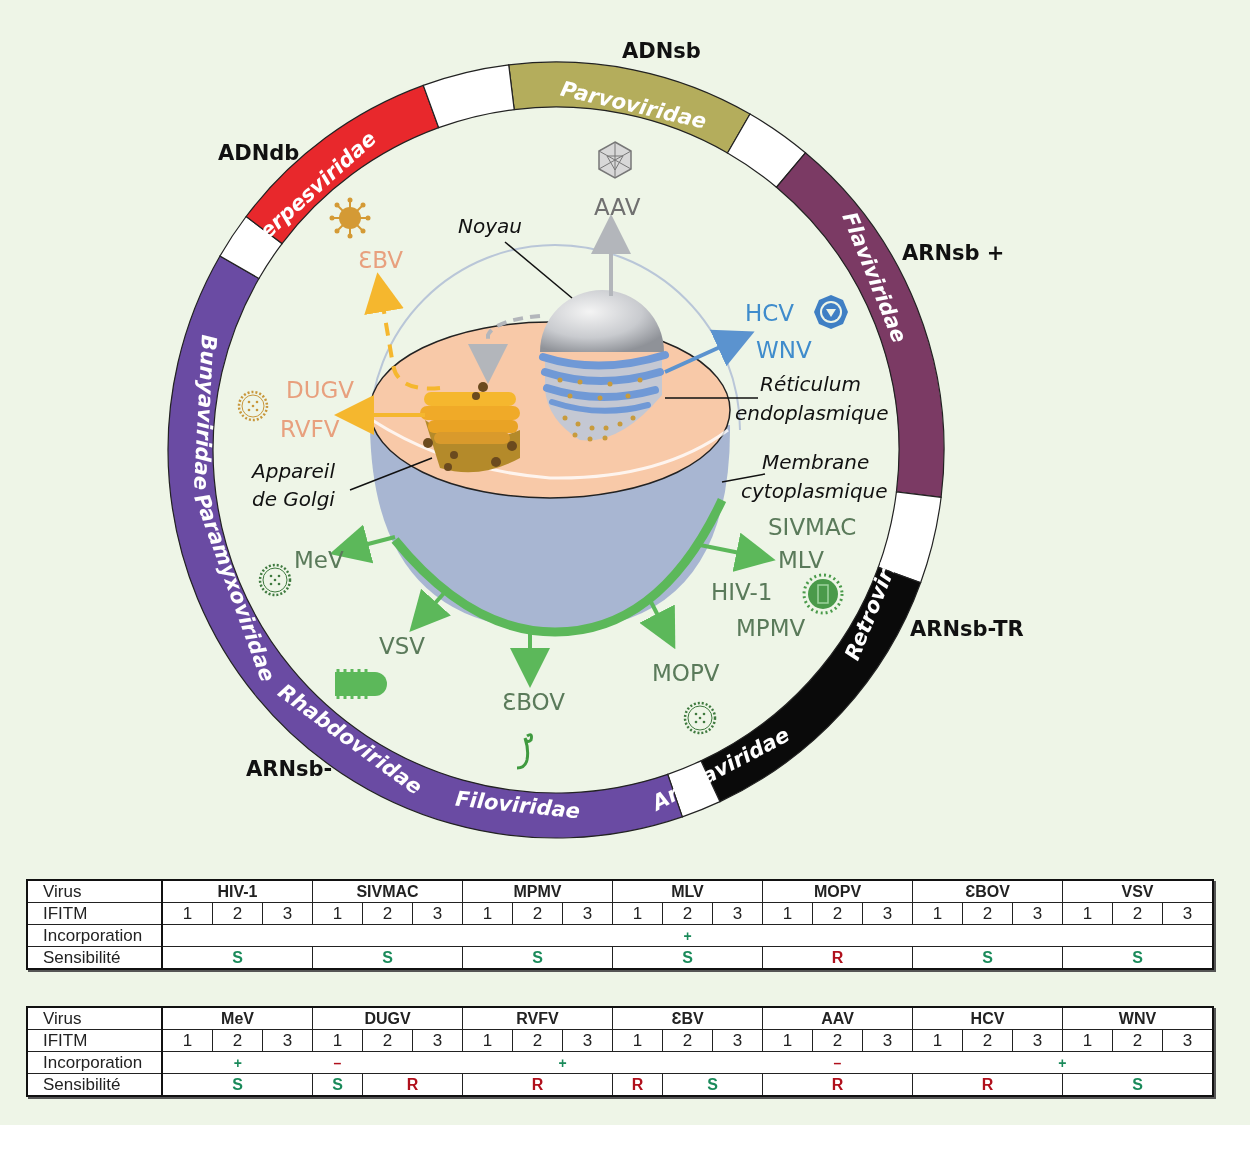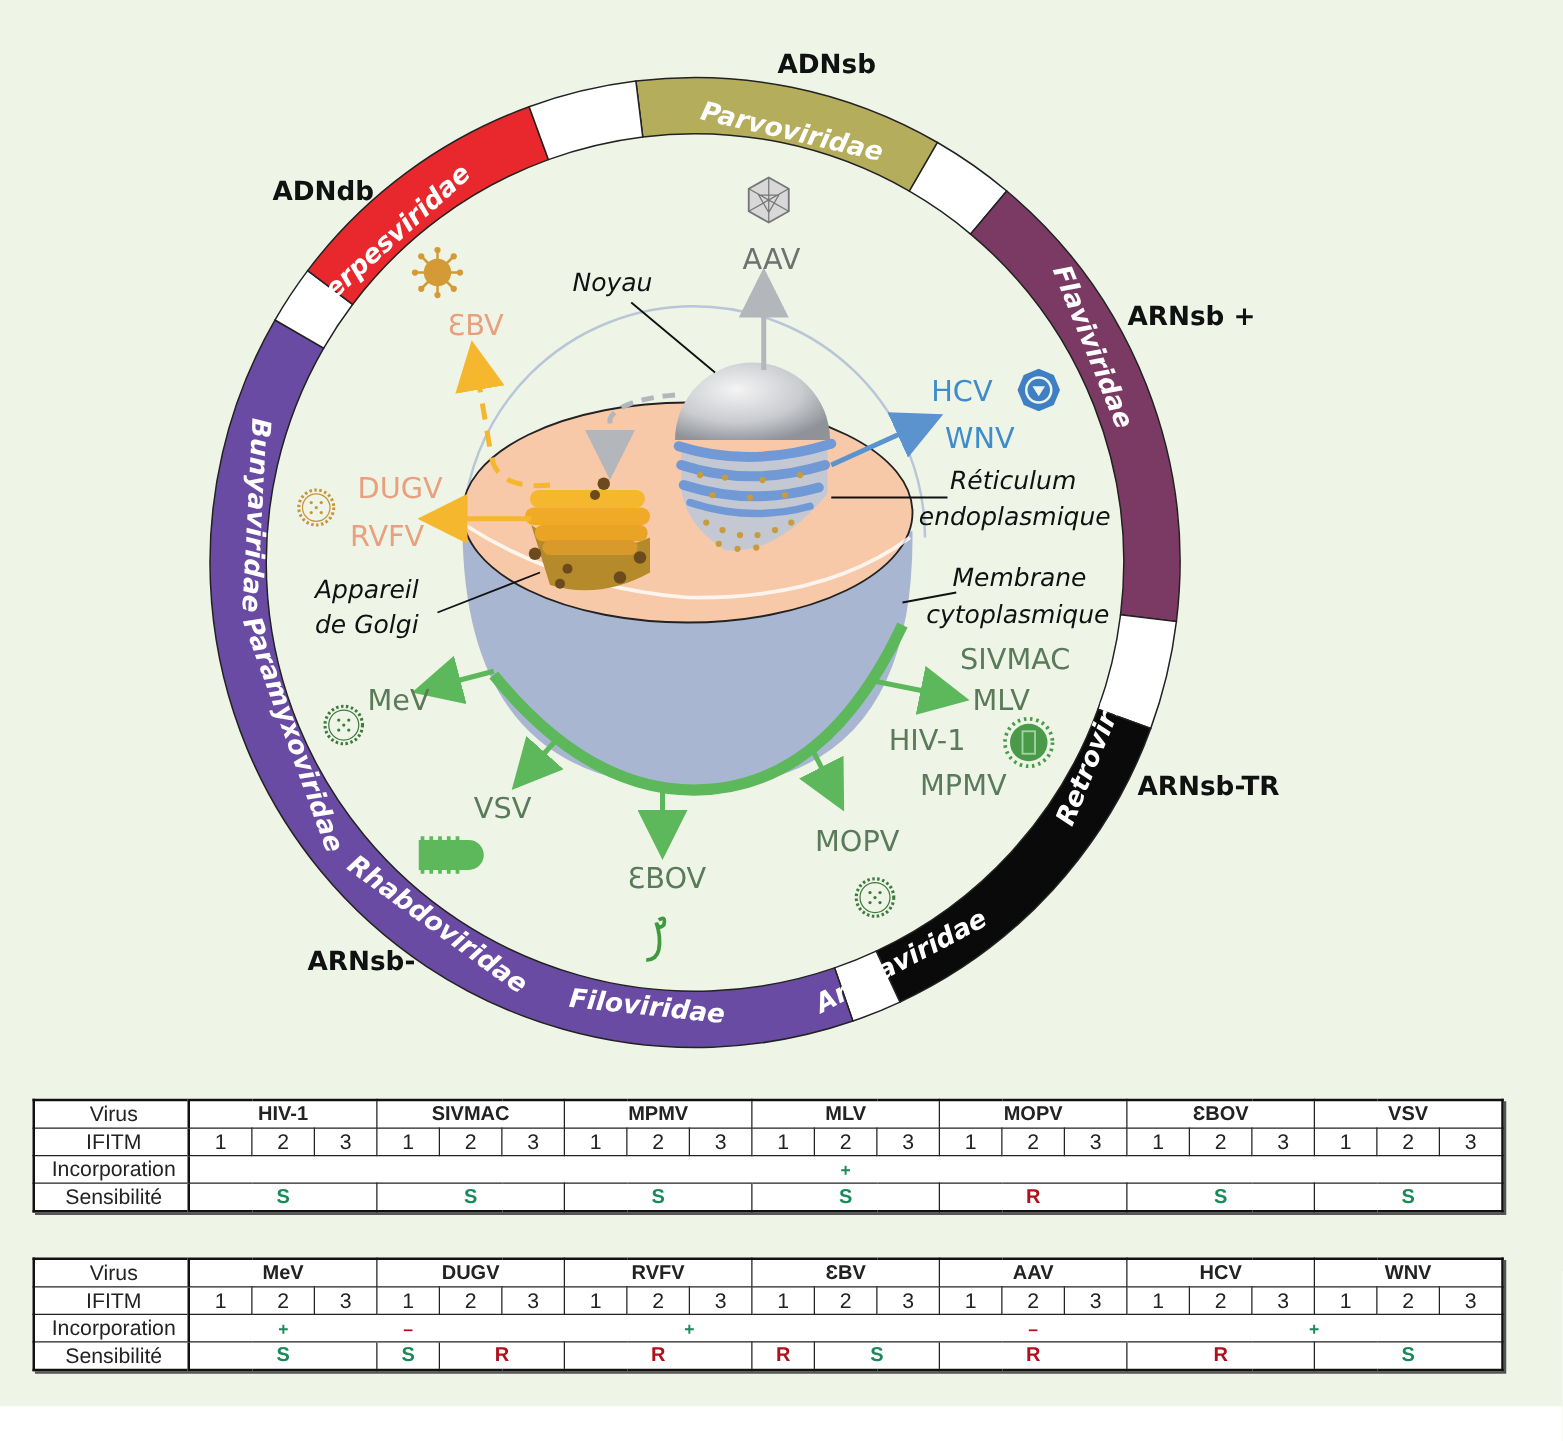--- a/index.html
+++ b/index.html
@@ -7,21 +7,21 @@
          font-family:"DejaVu Sans", sans-serif; }
   #panel { position:absolute; left:0; top:0; width:1250px; height:1125px; background:#eef5e7; }
   #diagram { position:absolute; left:0; top:0; width:1250px; height:860px; }
   .ring-label { font-family:"DejaVu Sans", sans-serif; font-weight:bold; font-style:italic; fill:#ffffff; font-size:21px; }
   .class-label { font-family:"DejaVu Sans", sans-serif; font-weight:bold; fill:#111; font-size:21px; }
   .virus-label { font-family:"DejaVu Sans", sans-serif; font-size:23px; }
   .organelle-label { font-family:"DejaVu Sans", sans-serif; font-style:italic; fill:#111; font-size:20px; }
   table.ifitm { position:absolute; border-collapse:collapse; background:#fff; font-family:"Liberation Sans", sans-serif;
                 border:2px solid #111; box-shadow:2px 2px 0 #555; }
   table.ifitm td { border:1px solid #222; height:21px; padding:0; font-size:17px; text-align:center; color:#222; }
-  table.ifitm td.rowhead { text-align:center; padding-left:4px; width:118px; border-right:2px solid #111;margin-top:39px; }
+  table.ifitm td.rowhead { text-align:left; padding-left:15px; width:118px; border-right:2px solid #111;margin-top:39px; }
   table.ifitm td.vname { font-weight:bold; font-size:16px; }
   table.ifitm td.num { width:49px; }
   table.ifitm td.mark { font-weight:bold; font-size:16px; }
   .green { color:#1a8a5a !important; }
   .red { color:#b0101c !important; }
   .plus { font-size:14px !important; }
   #table1 { left:26px; top:879px; }
   #table2 { left:26px; top:1006px; }
 </style>
 </head>

